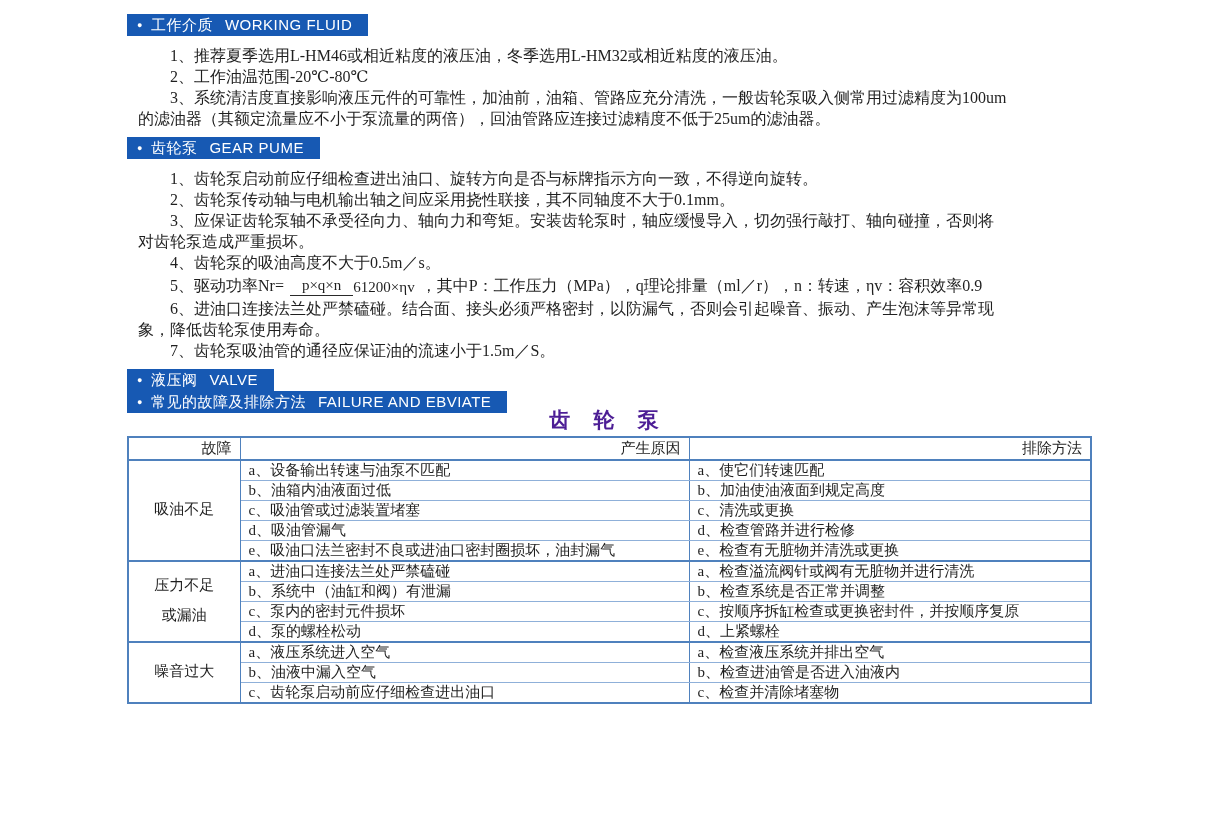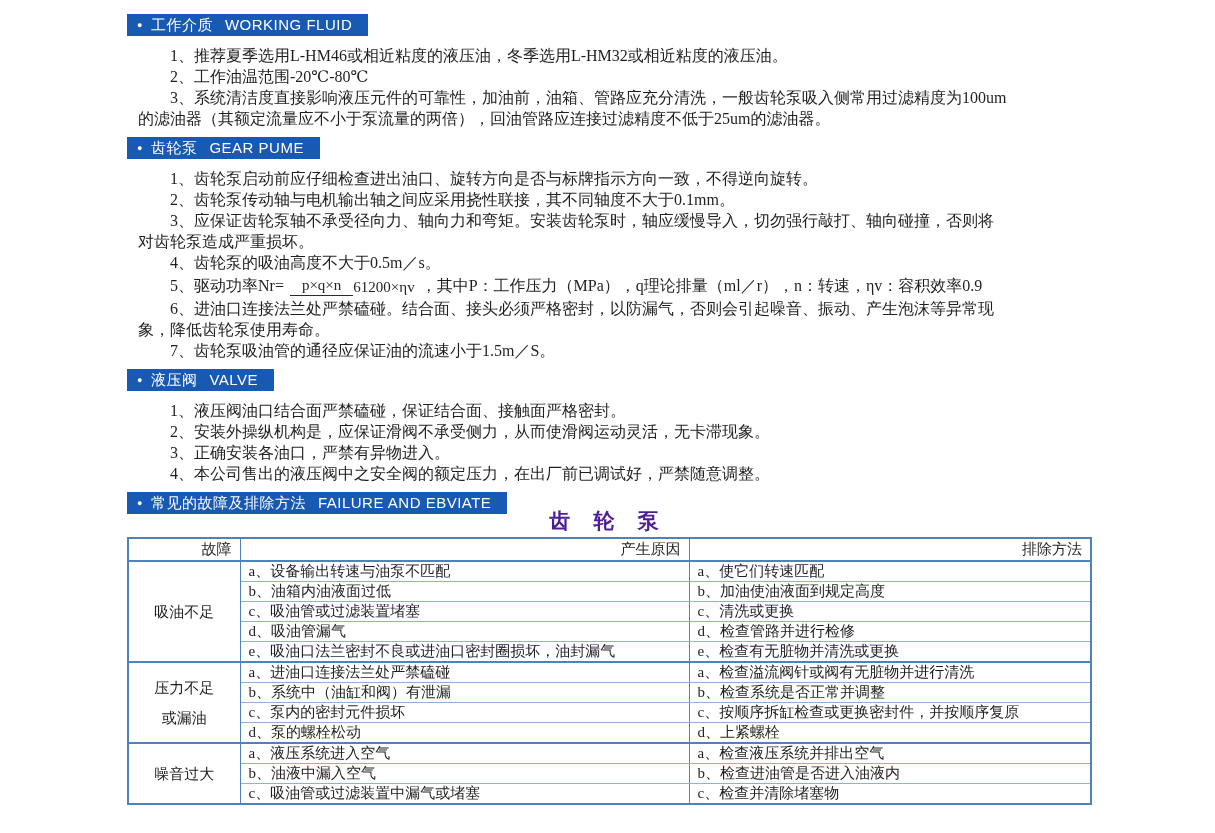--- a/index.html
+++ b/index.html
@@ -47,21 +47,21 @@
   }
   .fault-table th,.fault-table td{
     border:1px solid #4f81bd;padding:0 8px;height:19px;line-height:19px;
     font-weight:normal;overflow:hidden;white-space:nowrap;
   }
   .fault-table th{text-align:right;height:21px;line-height:21px;border-bottom:1.5px solid #4f81bd;}
   .fault-table td.cause,.fault-table td.remedy{border-top:1px solid #8fb0d9;border-bottom:1px solid #8fb0d9;}
   .fault-table tr.group-start td{border-top:2px solid #4f81bd;}
   .fault-table td.fault{
     text-align:center;vertical-align:middle;white-space:pre-line;line-height:30px;
-    border-top:2px solid #4f81bd;border-bottom:2px solid #4f81bd;
+    border-top:2px solid #4f81bd;border-bottom:2px solid #4f81bd;font-family:Liberation Mono, monospace;
   }
 </style>
 </head>
 <body>
 
 <div class="page">
   <div class="content">
 
     <div id="sections-host">
   <div class="sec">
@@ -100,26 +100,20 @@
             <p>7、齿轮泵吸油管的通径应保证油的流速小于1.5m／S。</p>
           </div>
   </div>
 
   <div class="sec">
     <div class="banner">
       <span class="bullet">●</span>
       <span class="cn">液压阀</span>
       <span class="en">VALVE</span>
     </div>
-    <div class="sec-body">
-            <p>1、液压阀油口结合面严禁磕碰，保证结合面、接触面严格密封。</p>
-            <p>2、安装外操纵机构是，应保证滑阀不承受侧力，从而使滑阀运动灵活，无卡滞现象。</p>
-            <p>3、正确安装各油口，严禁有异物进入。</p>
-            <p>4、本公司售出的液压阀中之安全阀的额定压力，在出厂前已调试好，严禁随意调整。</p>
-          </div>
   </div>
 
   <div class="sec">
     <div class="banner">
       <span class="bullet">●</span>
       <span class="cn">常见的故障及排除方法</span>
       <span class="en">FAILURE AND EBVIATE</span>
     </div>
     
   </div>
@@ -181,21 +175,21 @@
             <tr class="group-start">
               <td class="fault" rowspan="3">噪音过大</td>
               <td class="cause">a、液压系统进入空气</td>
               <td class="remedy">a、检查液压系统并排出空气</td>
             </tr>
             <tr>
               <td class="cause">b、油液中漏入空气</td>
               <td class="remedy">b、检查进油管是否进入油液内</td>
             </tr>
             <tr>
-              <td class="cause">c、吸油管或过滤装置中漏气或堵塞</td>
+              <td class="cause">c、齿轮泵启动前应仔细检查进出油口</td>
               <td class="remedy">c、检查并清除堵塞物</td>
             </tr>
           </tbody>
       </table>
     </div>
 
   </div>
 </div>
 
 </body></html>

